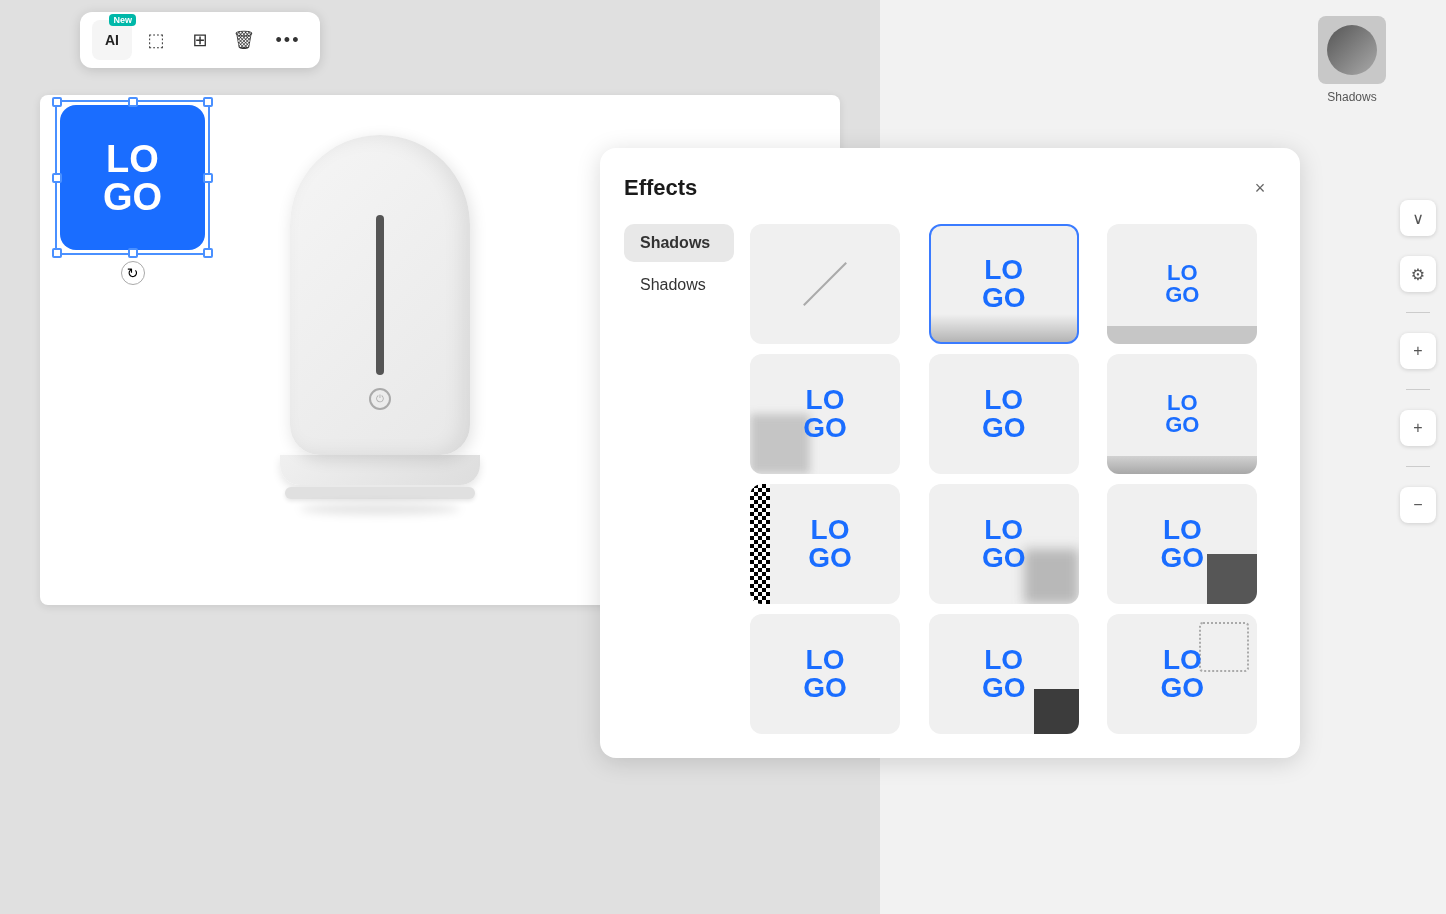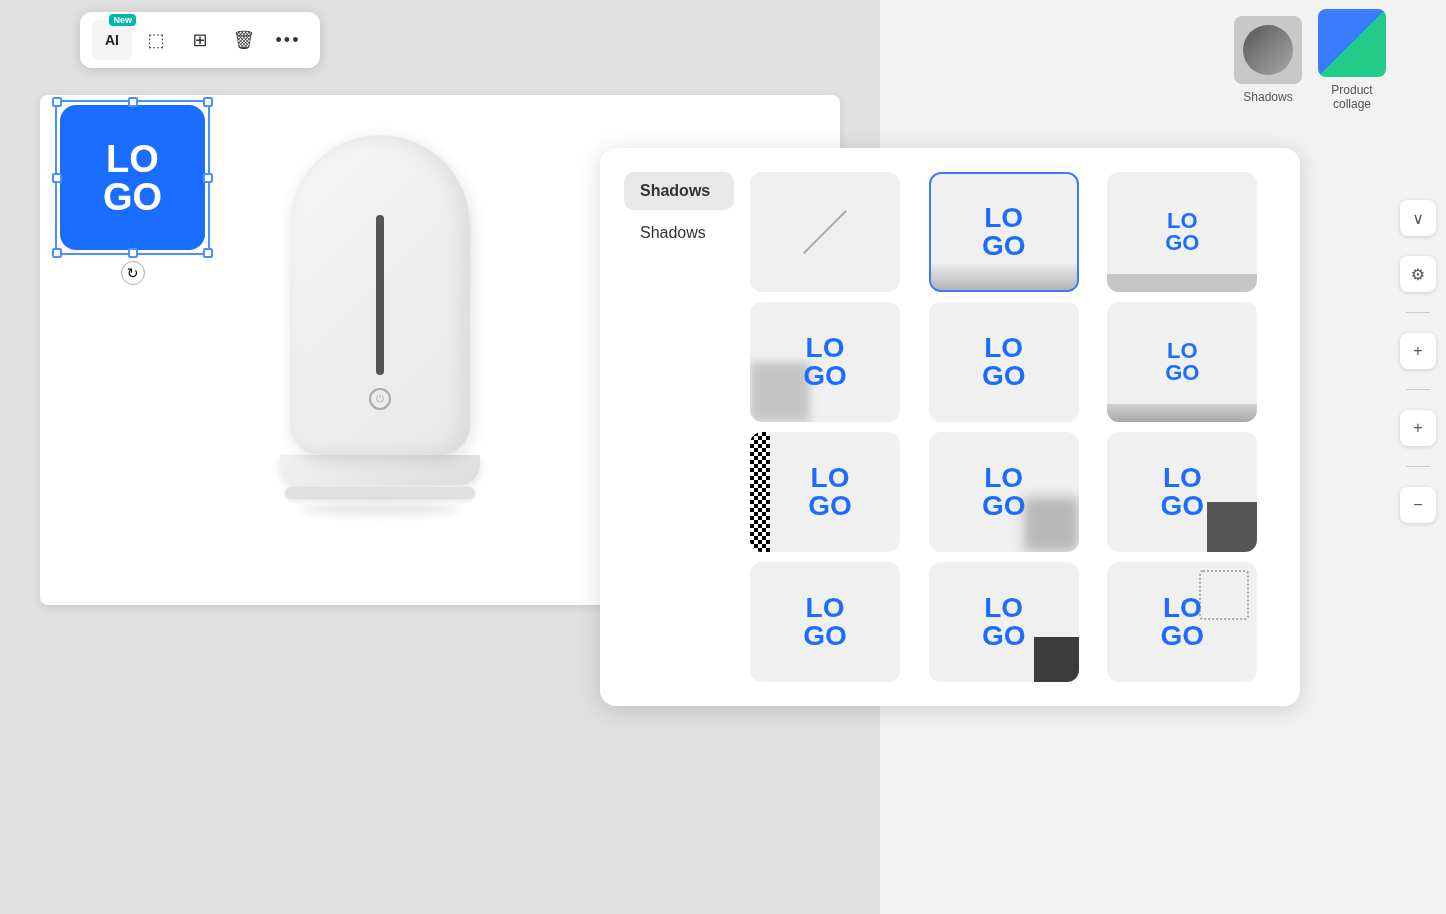--- a/index.html
+++ b/index.html
@@ -503,31 +503,31 @@
 
   <div class="template-bar">
 
     <div class="template-thumb">
       <div class="thumb-img" style="background: #c8c8c8; display:flex; align-items:center; justify-content:center;">
         <div style="width:50px;height:50px;border-radius:50%;background:linear-gradient(135deg,#555,#aaa);"></div>
       </div>
       <span class="thumb-label">Shadows</span>
     </div>
 
-    <div class="template-thumb">
-      <div class="thumb-img" style="background: linear-gradient(135deg, #3a7bff 50%, #22cc88 50%); border-radius:8px;">
-      </div>
-      <span class="thumb-label" style="white-space:pre-line;">Product
-collage</span>
-    </div>
   </div>
 
 </div>
 
 <div class="effects-panel">
+  <div class="effects-header">
+    <span class="effects-title">Effects</span>
+    <button class="close-btn">
+      <span>×</span>
+    </button>
+  </div>
 
   <div class="effects-layout">
 
     <div class="effects-nav">
       <div class="nav-item active">Shadows</div>
       <div class="nav-item">Shadows</div>
     </div>
 
     <div class="effects-grid">
 

